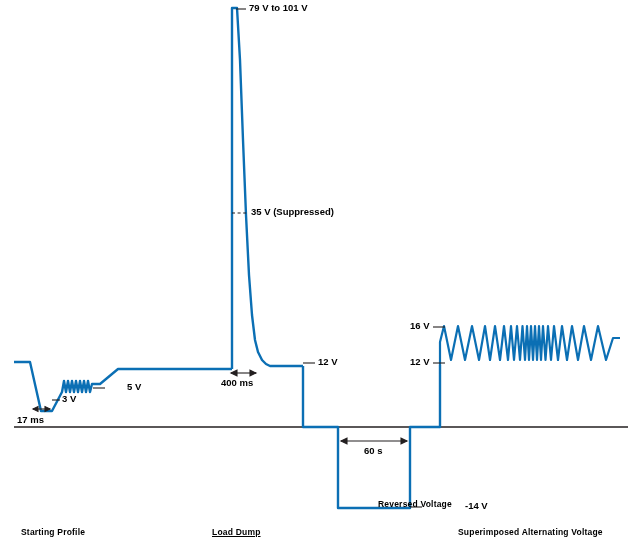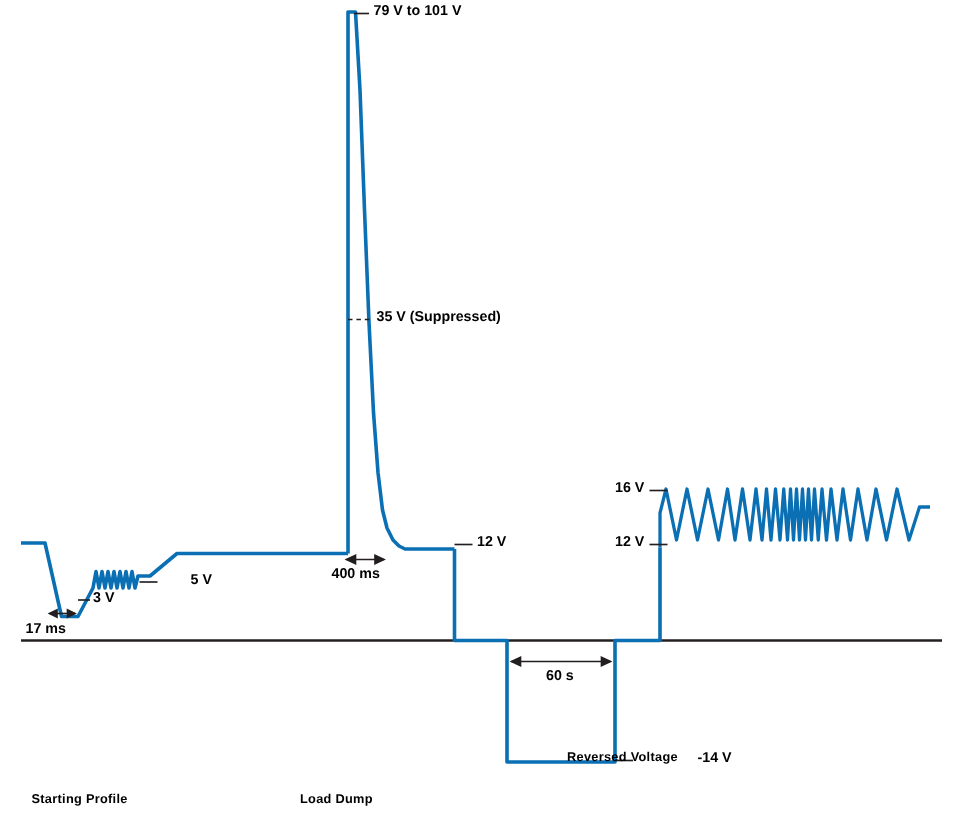--- a/index.html
+++ b/index.html
@@ -90,16 +90,17 @@
   <div class="lbl ann" style="left:364px; top:445px;">60 s</div>
 
   <div class="lbl ann" style="left:425px; top:500px;margin-left:40px;">-14 V</div>
 
   <div class="lbl ann" style="left:410px; top:320px;">16 V</div>
 
   <div class="lbl ann" style="left:410px; top:356px;">12 V</div>
 
 
   <div class="lbl cat" style="left:21px; top:527px;">Starting Profile</div>
-  <div class="lbl cat" style="left:200px; top:527px;">Load Dump</div>
+  <div class="lbl cat" style="left:212px; top:527px;text-decoration:underline;">Load Dump</div>
   <div class="lbl cat" style="left:334px; top:499px;margin-left:44px;">Reversed Voltage</div>
+  <div class="lbl cat" style="left:458px; top:527px;">Superimposed Alternating Voltage</div>
 
 </div>
 
 </body></html>

